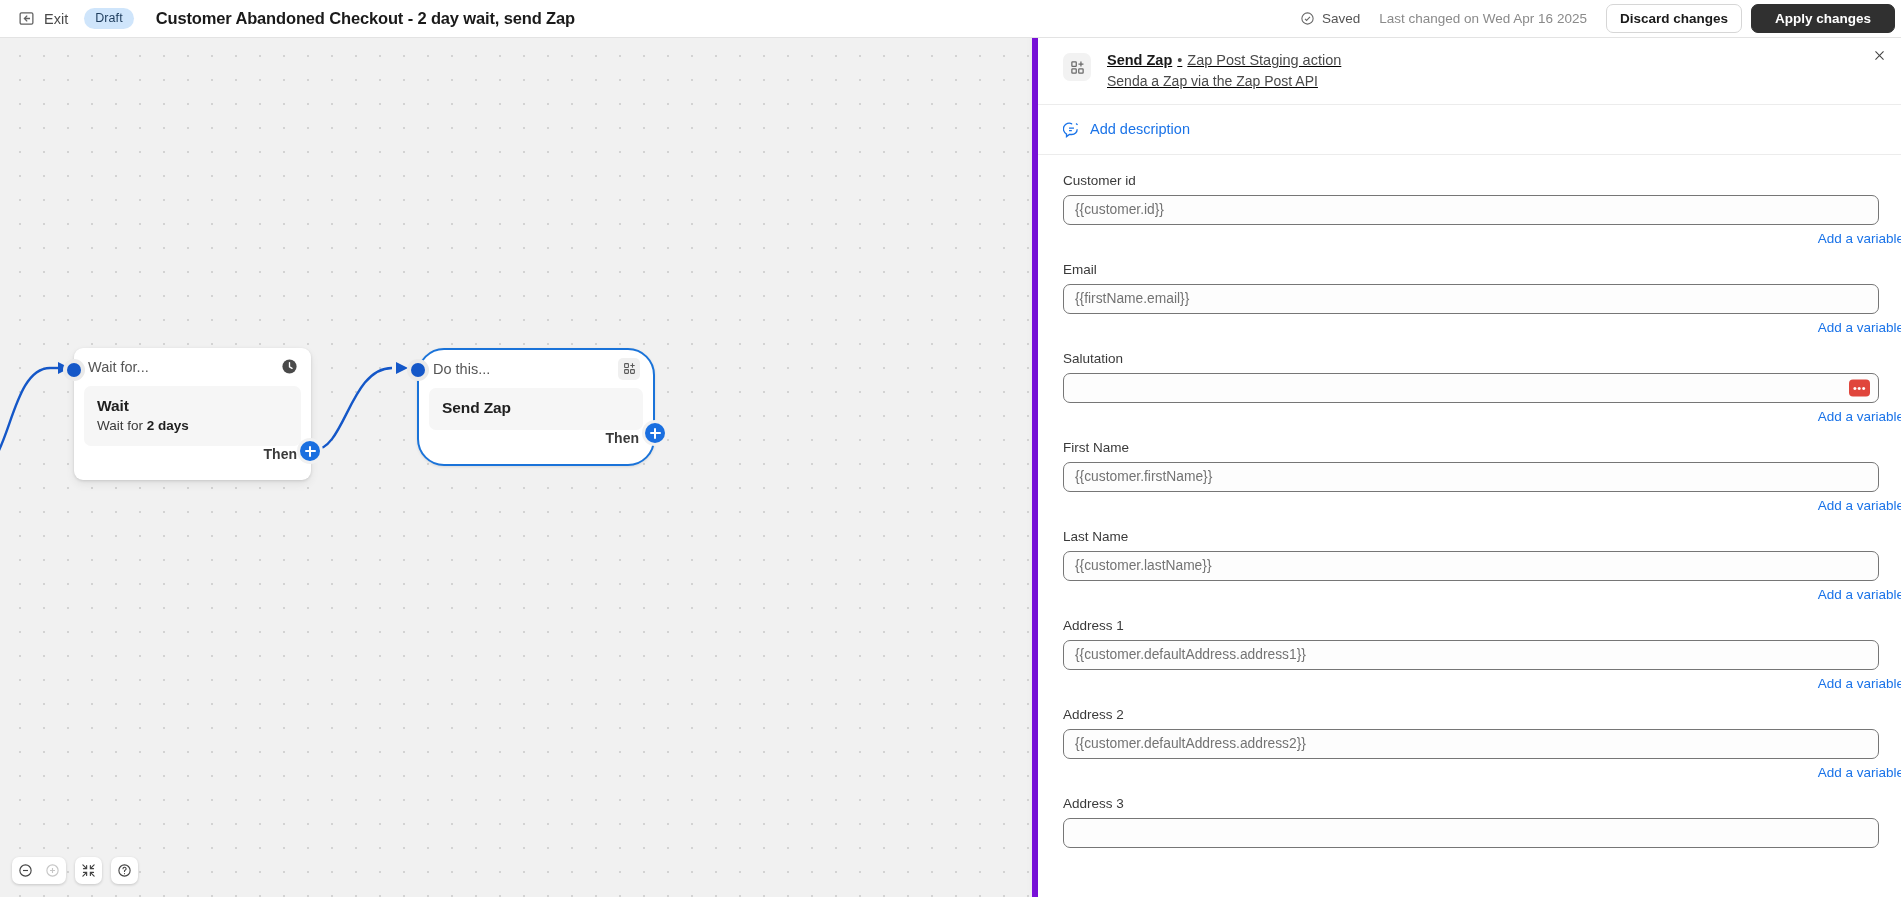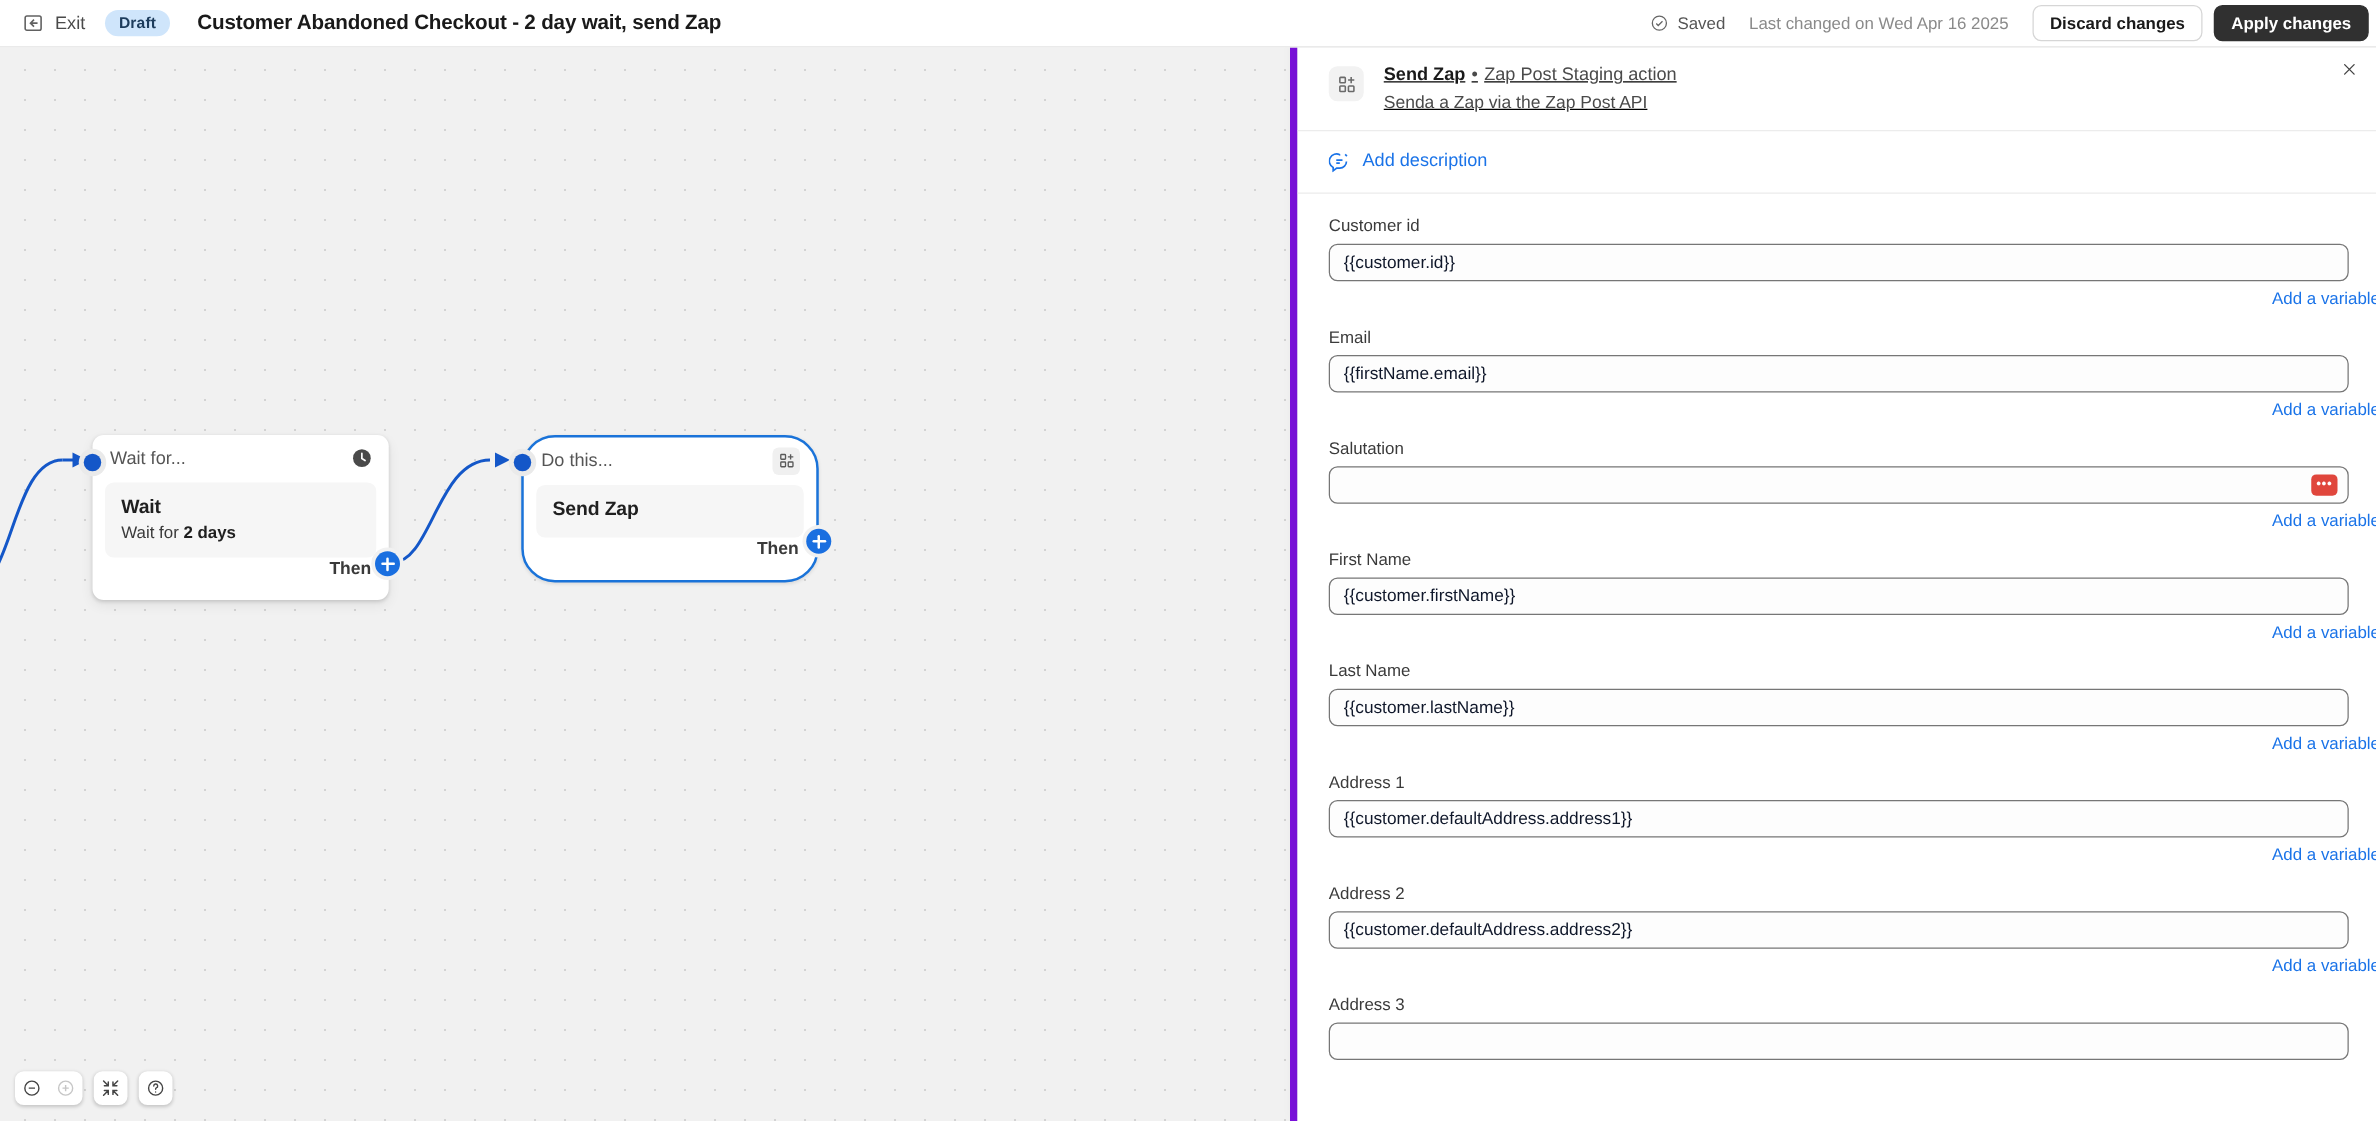--- a/index.html
+++ b/index.html
@@ -15,42 +15,42 @@
     position: absolute; top: 0; left: 0; width: 1901px; height: 38px;
     background: #ffffff; display: flex; align-items: center;
     border-bottom: 1px solid #e3e3e3; z-index: 30;
   }
   .exit-group { display: flex; align-items: center; gap: 9px; margin-left: 18px; }
   .exit-icon { width: 17px; height: 17px; color: #616161; display:block; }
   .exit-label { font-size: 14.5px; color: #4a4a4a; }
   .draft-badge {
     margin-left: 16px; background: #cfe5fb; color: #1d3c5c;
     font-size: 12.5px; padding: 3px 11px 4px; border-radius: 11px;
-    font-weight: 700; letter-spacing: .1px;
+    font-weight: 400; letter-spacing: .1px;
   }
   .doc-title {
     margin-left: 22px; font-size: 16.5px; font-weight: 700; color: #1a1a1a;
     letter-spacing: -.15px;
   }
   .topbar-right {
     margin-left: auto; display: flex; align-items: center; gap: 0; height: 100%;
     padding-right: 6px;
   }
   .saved-wrap { display: flex; align-items: flex-start; gap: 7px; color: #555; font-size: 13.5px; }
   .check-circle { width: 15px; height: 15px; color: #666; display: block; }
   .last-changed { margin-left: 19px; color: #8a8a8a; font-size: 13.5px; }
   .btn-discard {
     margin-left: 19px; font-size: 13.5px; font-weight: 700; color: #1a1a1a;
     background: #fff; border: 1px solid #d6d6d6; border-radius: 7px;
     padding: 7px 13px; cursor: pointer; line-height: 1;
   }
   .btn-apply {
     margin-left: 9px; font-size: 13.5px; font-weight: 700; color: #fff;
     background: #303030; border: 1px solid #303030; border-radius: 7px;
-    padding: 7px 13px; cursor: pointer; line-height: 1;
+    padding: 7px 23px; cursor: pointer; line-height: 1;
   }
 
   
   .canvas {
     position: absolute; top: 38px; left: 0; width: 1901px; height: 859px;
     background-color: #f1f1f1;
     background-image: radial-gradient(#d3d3d3 1.1px, transparent 1.2px);
     background-size: 24px 24px;
     background-position: 8px 6px;
     overflow: hidden;
@@ -164,21 +164,21 @@
   .desc-link { font-size: 14.5px; color: #1a73e8; cursor: pointer; }
 
   .form { padding: 18px 0 0 0; }
   .field { padding: 0 25px; margin-bottom: 6px; }
   .field-label { font-size: 13.5px; color: #3a3a3a; margin-bottom: 7px; display:block; }
   .field-input {
     position: relative; width: 100%; height: 30px;
     border: 1px solid #767676; border-radius: 7px; background: #fdfdfd;
     display: flex; align-items: center; padding: 0 11px;
   }
-  .field-value { font-size: 13.8px; color: #0f172a; }
+  .field-value { font-size: 13.8px; color: #737373; }
   .field-badge {
     position: absolute; right: 8px; top: 50%; transform: translateY(-50%);
     background: #e0463c; color: #fff; border-radius: 4px;
     height: 17px; min-width: 20px; display: flex; align-items: center;
     justify-content: center; font-size: 11px; letter-spacing: .5px; padding: 0 4px;
     line-height: 1;
   }
   .field-action {
     text-align: right; font-size: 13.5px; color: #1a73e8;
     margin-top: 6px; margin-bottom: 16px; padding-right: 0px; cursor: pointer;

